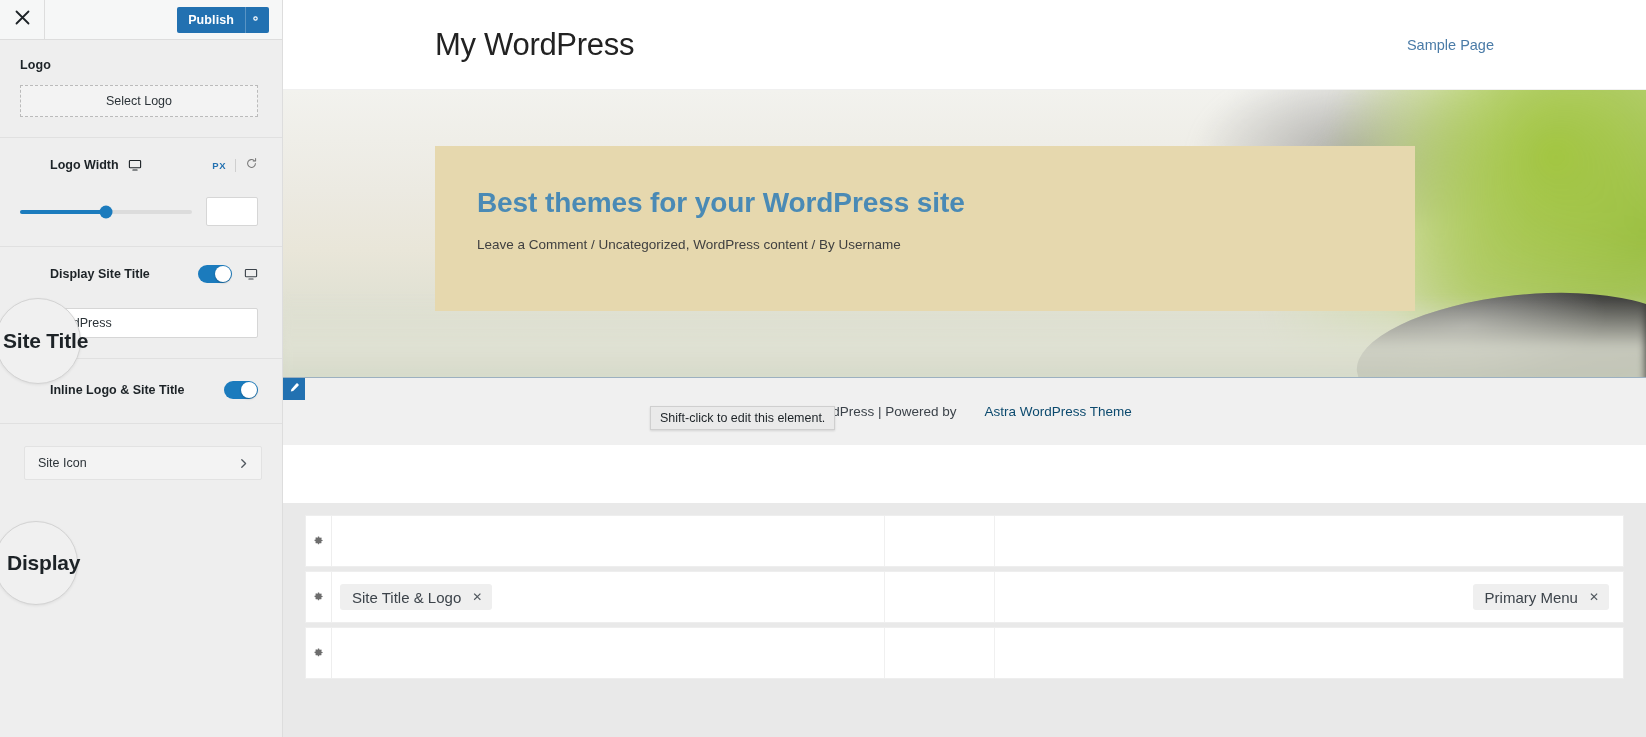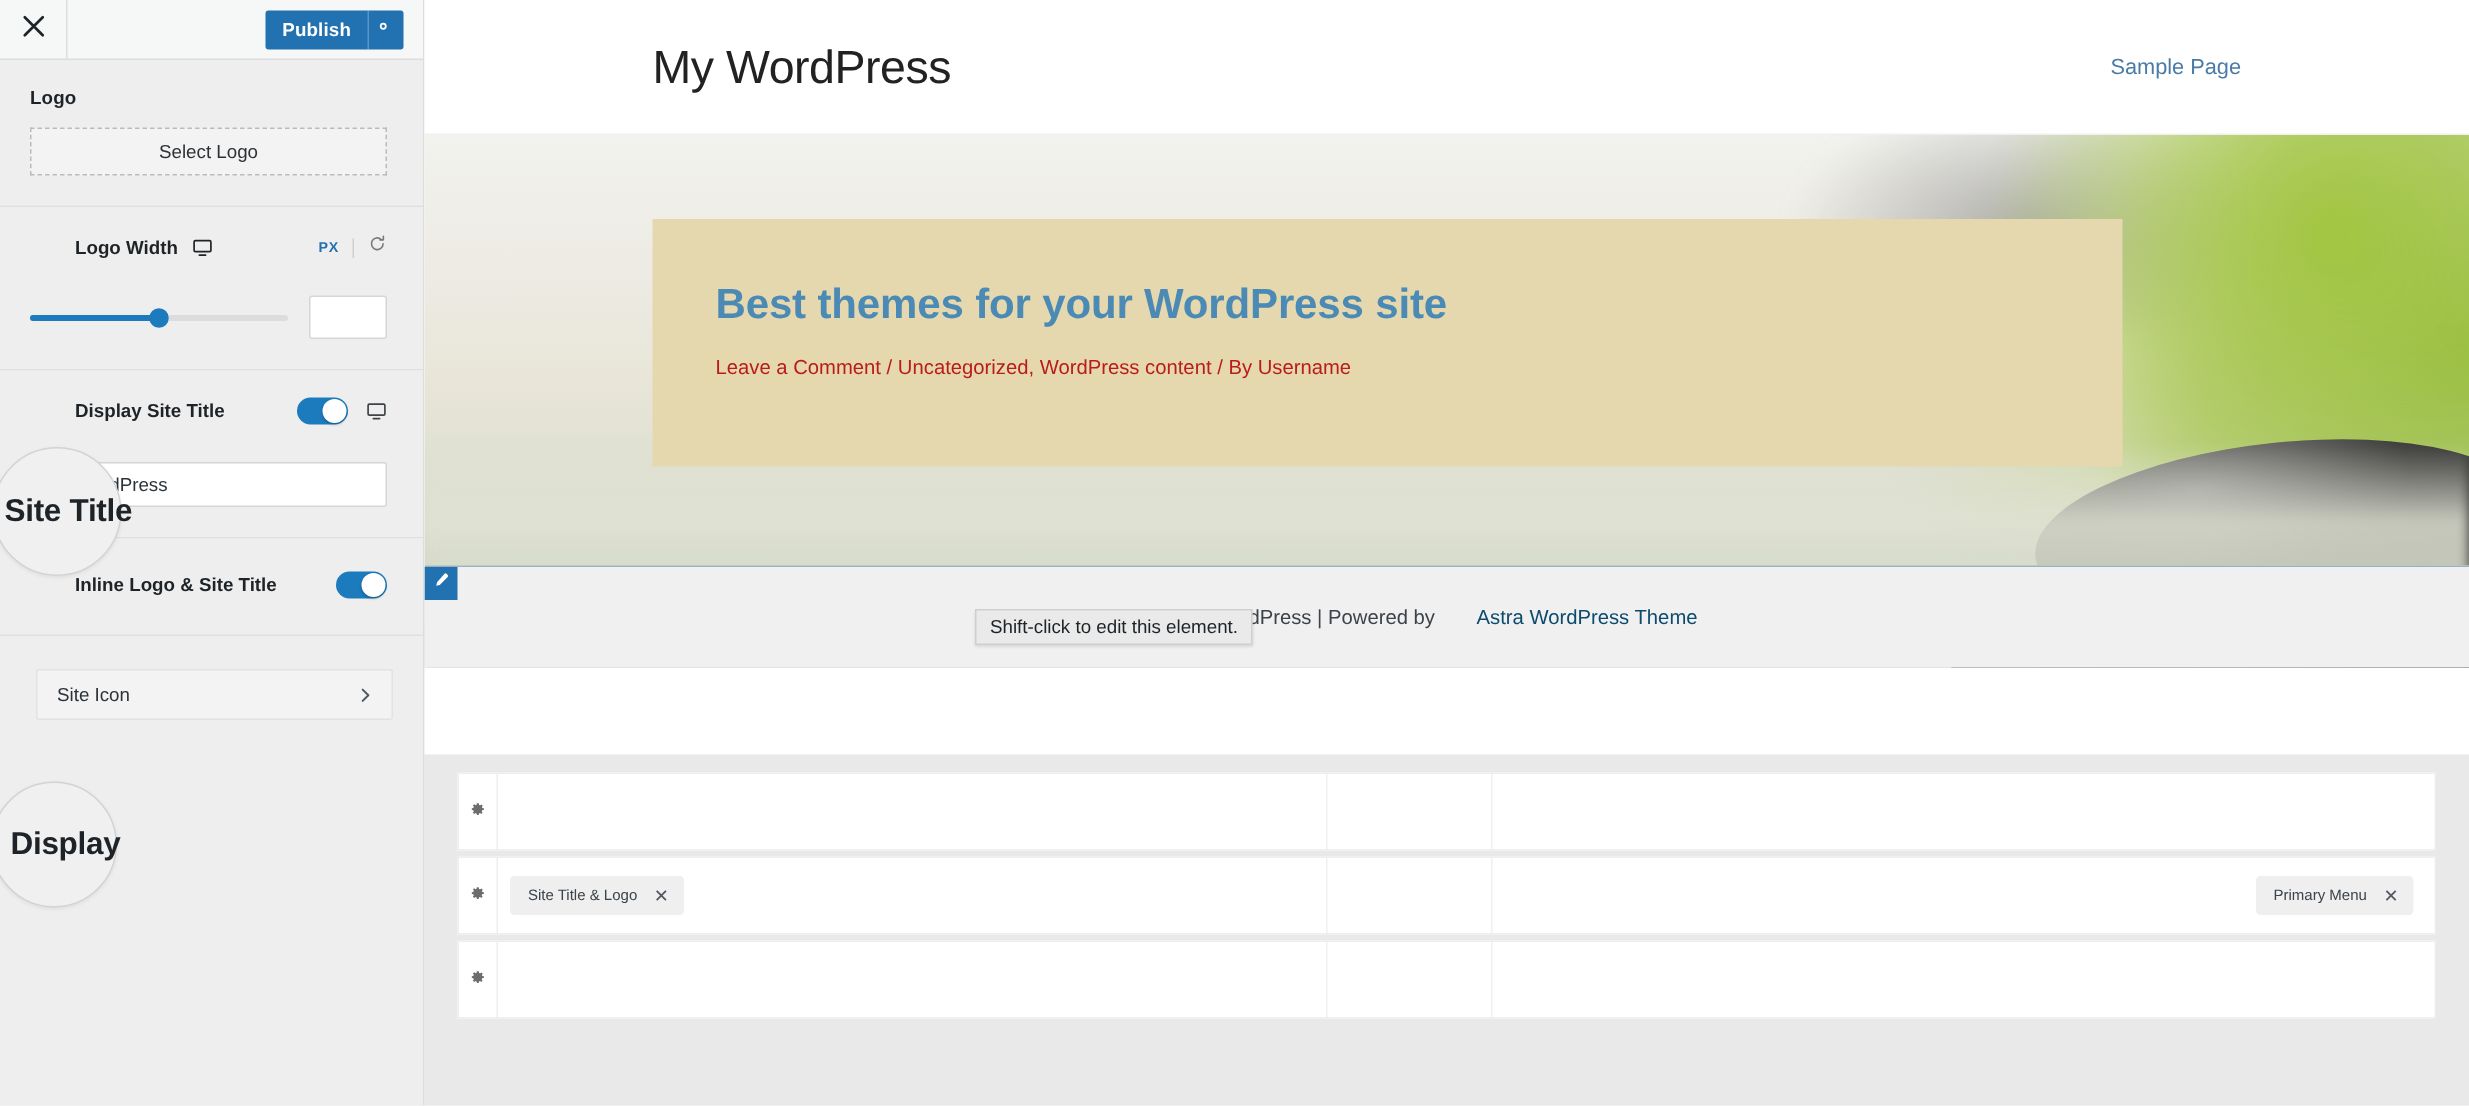--- a/index.html
+++ b/index.html
@@ -185,21 +185,21 @@
   .hero-card {
     position: absolute; left: 152px; top: 56px;
     width: 980px; height: 165px;
     background: #e6d8ae;
     padding: 40px 42px 0 42px;
   }
   .post-title {
     font-size: 28px; font-weight: 700; color: #4a8ab5;
     letter-spacing: -.1px; line-height: 1.2;
   }
-  .post-meta { margin-top: 16px; font-size: 13.5px; color: #b91c1c; line-height: 1.4; }
+  .post-meta { margin-top: 16px; font-size: 13.5px; color: #404040; line-height: 1.4; }
 
   .footer-strip {
     position: absolute; left: 0; bottom: 0; width: 100%; height: 68px;
     background: #f0f0f0; border-top: 1px solid #9cb0c0;
     display: flex; align-items: center; justify-content: center;
   }
   .footer-text { font-size: 13.5px; color: #3c434a; }
   .footer-text a { color: #0c4a6e; text-decoration: none; margin-left: 24px; }
 
   .edit-pencil {
@@ -236,21 +236,21 @@
   .b-gear svg { width: 11px; height: 11px; fill: #6d6d6d; }
   .b-col { display: flex; align-items: center; padding: 0 8px; }
   .b-col.left { flex: 0 0 553px; border-right: 1px solid #f0f0f0; }
   .b-col.center { flex: 0 0 110px; border-right: 1px solid #f0f0f0; }
   .b-col.right { flex: 1; justify-content: flex-end; padding-right: 14px; }
   .chip {
     display: inline-flex; align-items: center; gap: 11px;
     background: #efefef; border-radius: 3px;
     height: 26px; padding: 0 10px 0 12px; cursor: move;
   }
-  .chip-label { font-size: 10px; color: #3c434a; }
+  .chip-label { font-size: 15px; color: #3c434a; }
   .chip-x { font-size: 12px; color: #50575e; cursor: pointer; line-height: 1; }
 </style>
 </head>
 <body>
 
 <div id="app">
 
   <div id="sidebar">
 
     <div class="cust-topbar">

